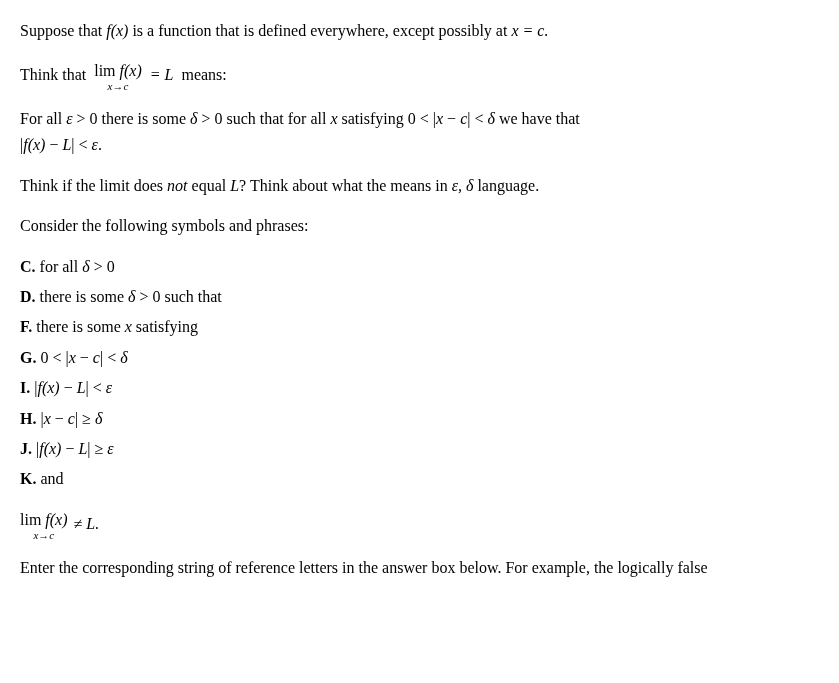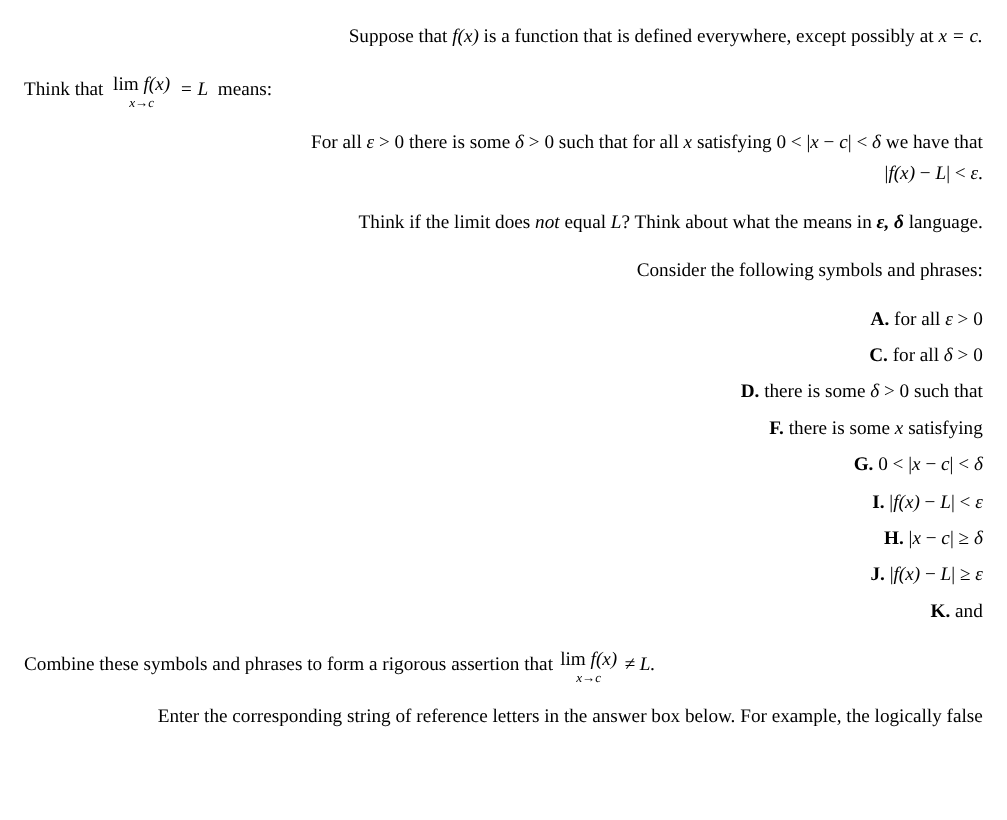--- a/index.html
+++ b/index.html
@@ -13,21 +13,20 @@
       font-family: "Times New Roman", Times, serif;
       font-size: 16px;
       color: #000000;
       padding: 18px 20px;
       width: 839px;
       min-height: 683px;
     }
 
     .content-block {
       line-height: 1.6;
-      text-align: right;
     }
 
     p {
       margin-bottom: 14px;
       line-height: 1.65;
     }
 
     .bold-label {
       font-weight: bold;
       font-style: normal;
@@ -78,32 +77,29 @@
     <span style="font-style:italic;">= L</span>
     <span>means:</span>
   </div>
 
   <p>
     <span>For all <span style="font-style:italic;">ε</span> &gt; 0 there is some <span style="font-style:italic;">δ</span> &gt; 0 such that for all <span style="font-style:italic;">x</span> satisfying 0 &lt; |<span style="font-style:italic;">x</span> − <span style="font-style:italic;">c</span>| &lt; <span style="font-style:italic;">δ</span> we have that</span><br>
     <span>|<span style="font-style:italic;">f(x)</span> − <span style="font-style:italic;">L</span>| &lt; <span style="font-style:italic;">ε</span>.</span>
   </p>
 
   <p>
-    <span>Think if the limit does </span><em style="">not</em><span> equal </span><span style="font-style:italic;">L</span><span>? Think about what the means in </span><span style="font-style:italic;font-weight:bold;">ε, δ</span><span> language.</span>
+    <span>Think if the limit does </span><em style="">not</em><span> equal </span><span style="font-style:italic;">L</span><span>? Think about what the means in </span><span style="font-style:italic;">ε, δ</span><span> language.</span>
   </p>
 
   <p>
     <span>Consider the following symbols and phrases:</span>
   </p>
 
   <div class="items-list">
 
-    <div class="item-row">
-      <span class="bold-label">A.</span> for all <span style="font-style:italic;">ε</span> &gt; 0
-    </div>
 
 
     <div class="item-row">
       <span class="bold-label">C.</span> for all <span style="font-style:italic;">δ</span> &gt; 0
     </div>
 
     <div class="item-row">
       <span class="bold-label">D.</span> there is some <span style="font-style:italic;">δ</span> &gt; 0 such that
     </div>
 
@@ -128,21 +124,20 @@
       <span class="bold-label">J.</span> |<span style="font-style:italic;">f(x)</span> − <span style="font-style:italic;">L</span>| ≥ <span style="font-style:italic;">ε</span>
     </div>
 
     <div class="item-row">
       <span class="bold-label">K.</span> and
     </div>
 
   </div>
 
   <div class="combine-line">
-    <span>Combine these symbols and phrases to form a rigorous assertion that</span>
     <span style="display:inline-flex;flex-direction:column;align-items:center;vertical-align:middle;">
       <span style="display:flex;align-items:baseline;gap:1px;">
         <span style="font-style:normal;">lim</span>
         <span style="font-style:italic;margin-left:3px;">f(x)</span>
       </span>
       <span style="font-size:11px;font-style:italic;margin-top:-3px;line-height:1;">x→c</span>
     </span>
     <span style="font-style:italic;">≠ L.</span>
   </div>
 

